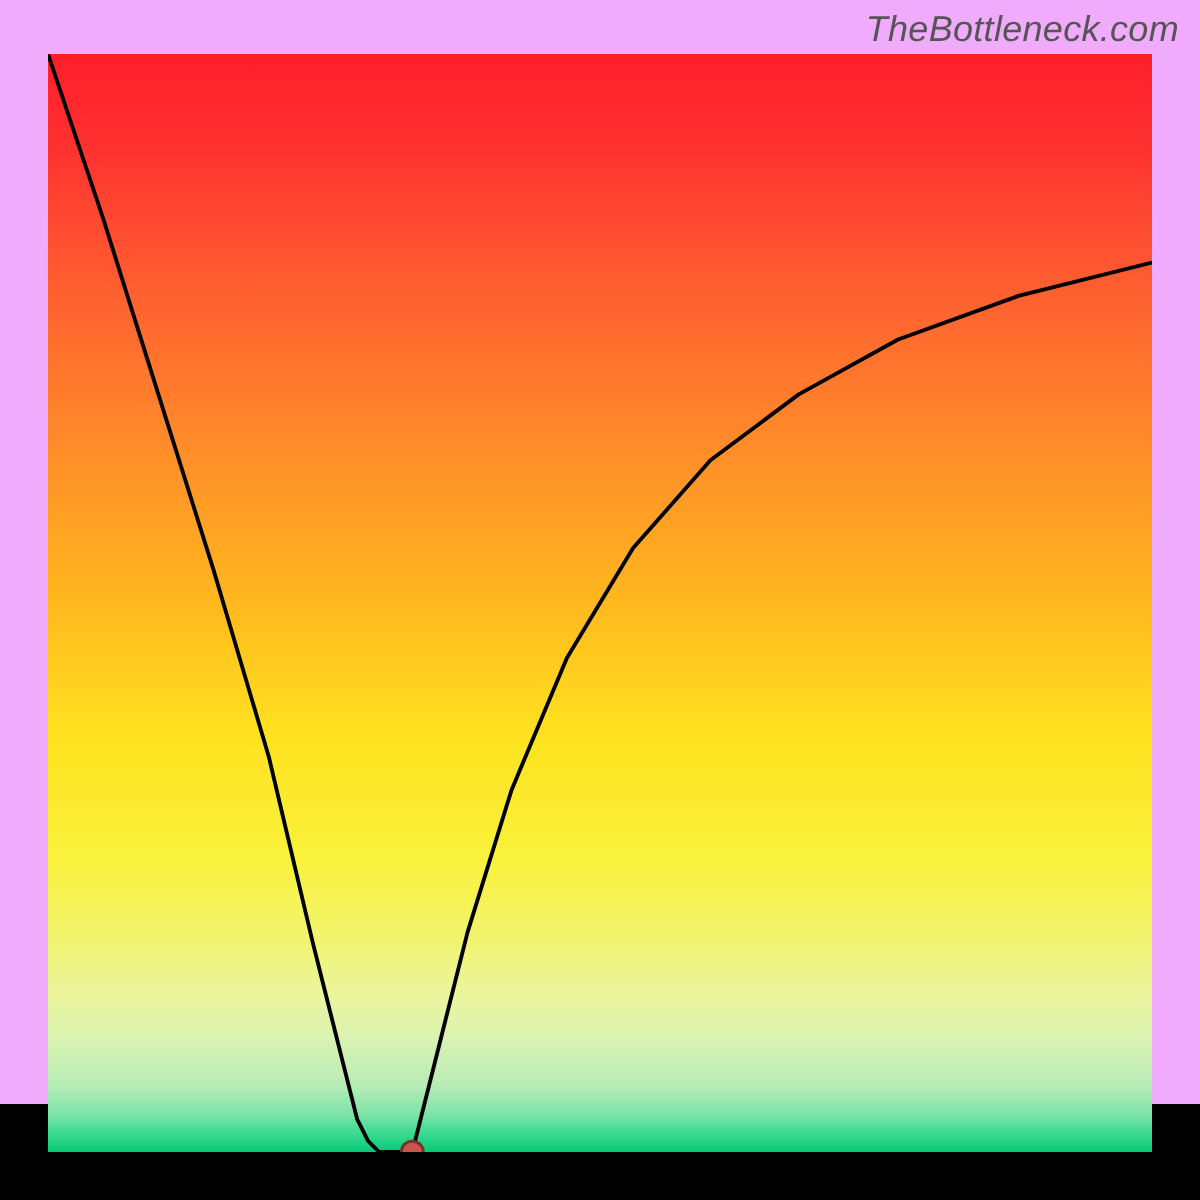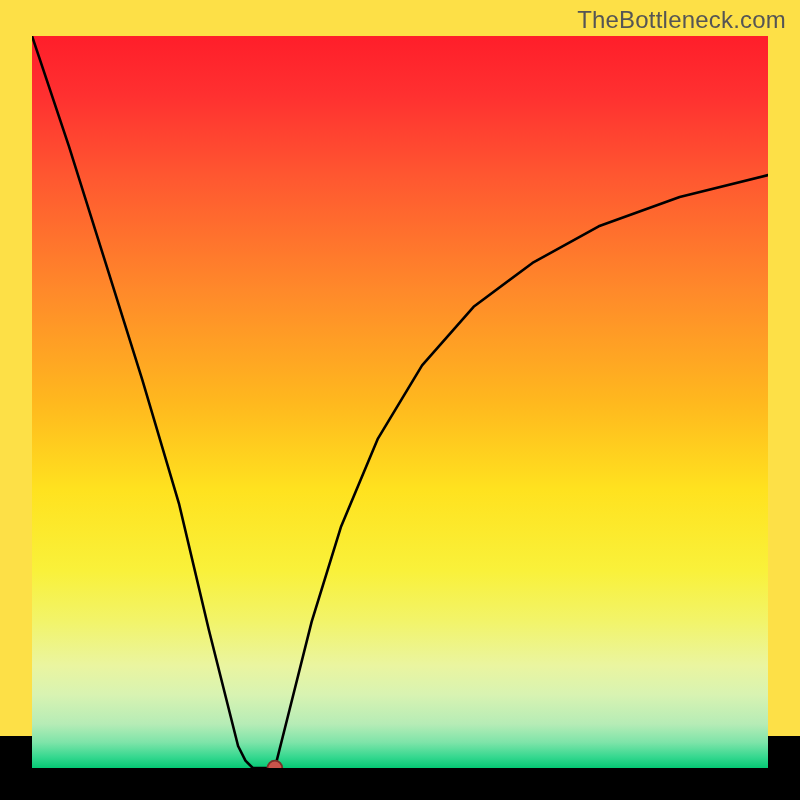--- a/index.html
+++ b/index.html
@@ -8,21 +8,22 @@
     width: 800px;
     height: 800px;
     overflow: hidden;
     background: #000;
     font-family: Arial, Helvetica, sans-serif;
   }
   .stage {
     position: relative;
     width: 800px;
     height: 736px;
-    background: #fde047;
+    background: #f0abfc;
+    font-style: italic;
   }
   .watermark {
     position: absolute;
     top: 6px;
     right: 14px;
     color: #555;
     font-size: 24px;
     font-weight: 500;
     letter-spacing: 0.2px;
     user-select: none;

